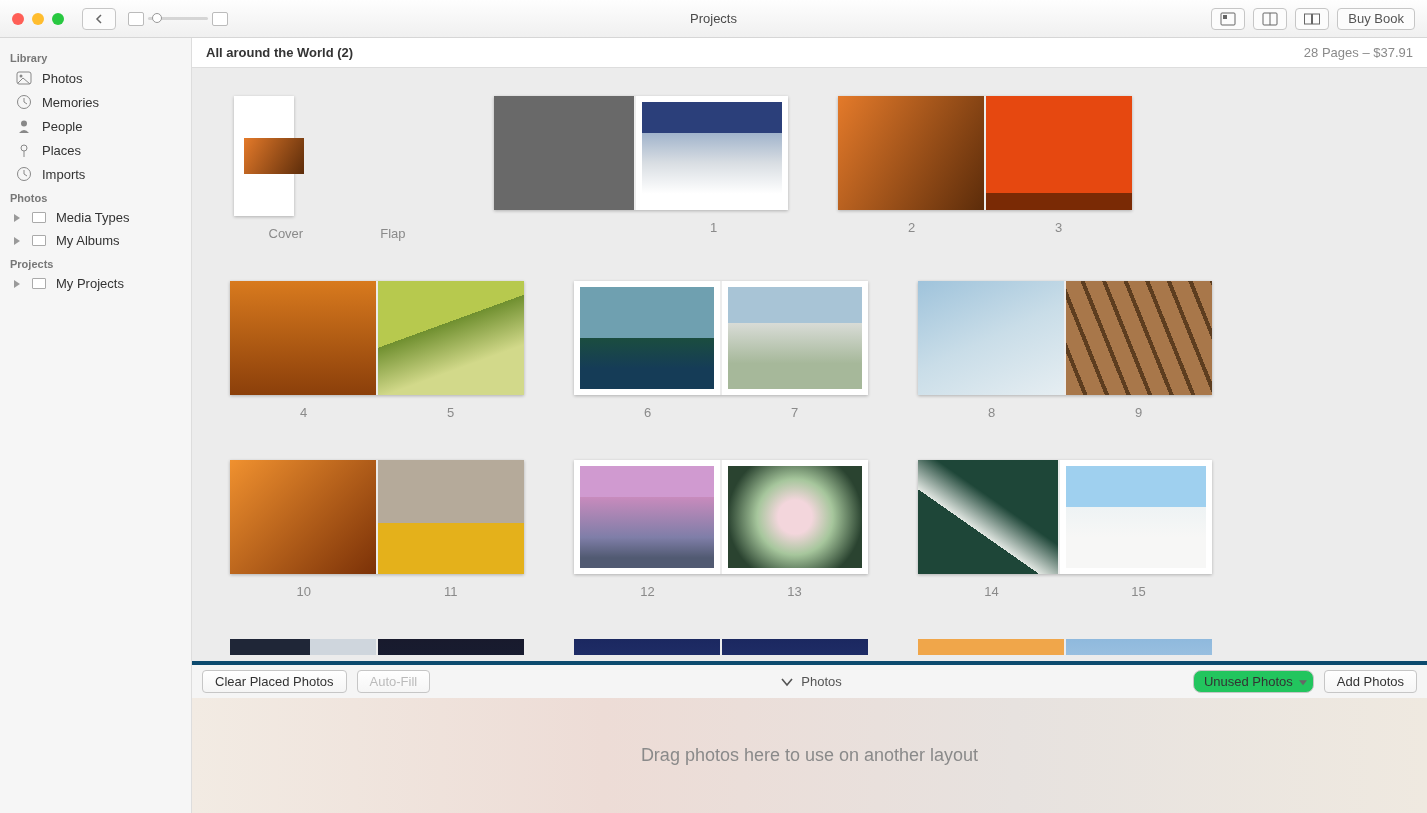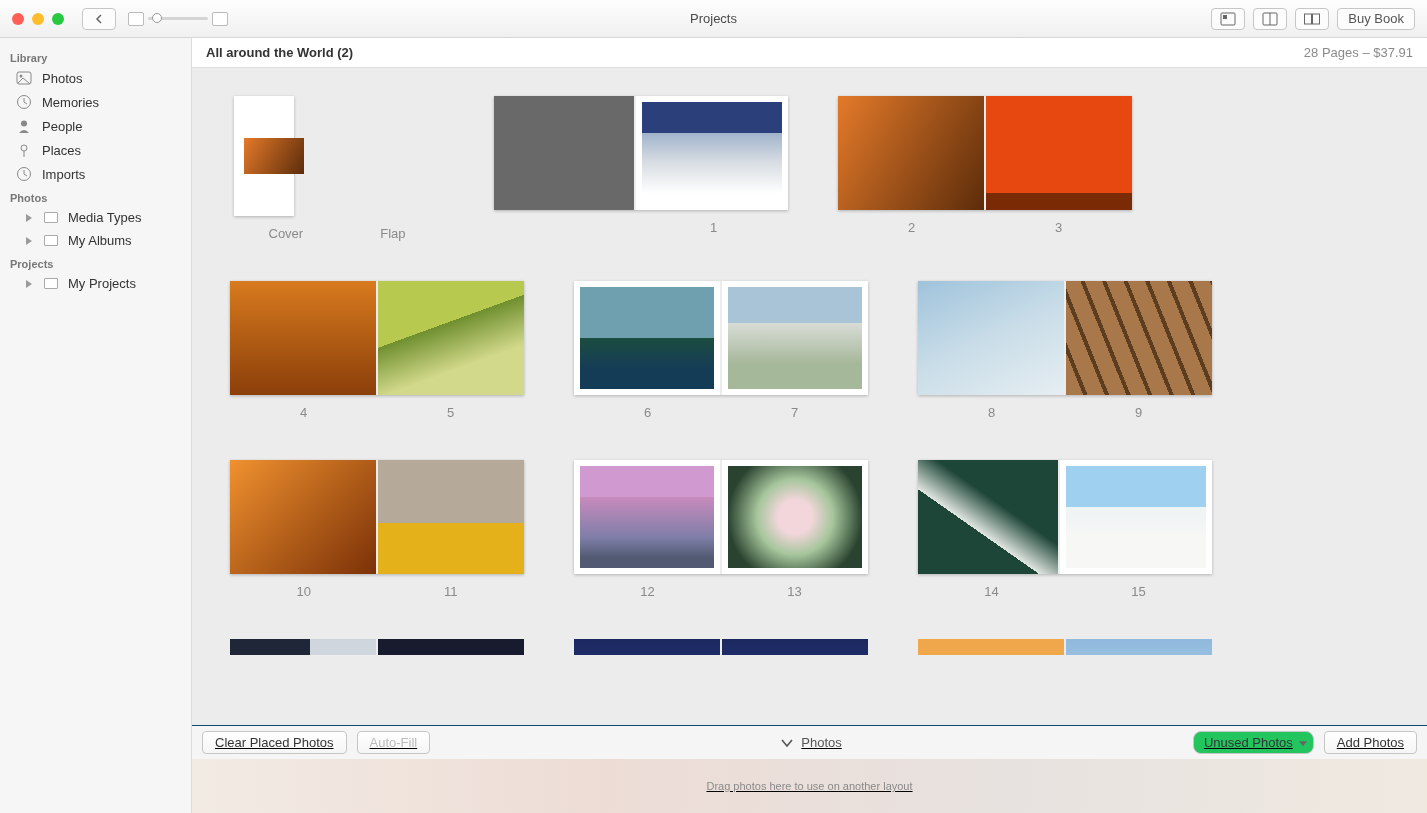--- a/index.html
+++ b/index.html
@@ -53,21 +53,21 @@
 .sidebar {
   width:192px; background:#f6f6f6; border-right:1px solid #ddd;
   padding:8px 0; overflow:auto;
 }
 .sb-section { padding:6px 10px 2px; font-size:11px; color:#777; font-weight:600; }
 .sb-item {
   display:flex; align-items:center; gap:10px; padding:4px 16px;
   color:#333; cursor:pointer;
 }
 .sb-item .sicn { width:16px; height:16px; display:flex; align-items:center; justify-content:center; color:#888; }
-.sb-item.tree { padding-left:14px;margin-left:12px; }
+.sb-item.tree { padding-left:14px; }
 .triangle {
   width:0;height:0; border-top:4px solid transparent; border-bottom:4px solid transparent;
   border-left:6px solid #9a9a9a; margin-right:2px;
 }
 .rect { width:14px; height:11px; border:1px solid #aaa; border-radius:1px; background:#fff; }
 
 
 .content { flex:1; display:flex; flex-direction:column; background:#ececec; }
 .content-head {
   height:30px; background:#fff; border-bottom:1px solid #ddd;
@@ -119,22 +119,22 @@
 .ph.angle      { background:linear-gradient(35deg,#1e4638 40%,#e2e7e2 40%,#1e4638 60%); }
 .ph.greece     { background:linear-gradient(180deg,#9fd0ef 40%,#eef3f4 40%,#f7f7f6 70%); }
 .ph.space      { background:linear-gradient(180deg,#181a2d,#15253f); }
 .ph.split50    { background:linear-gradient(90deg,#1f2637 55%,#cfd6dd 55%); }
 .ph.night      { background:linear-gradient(180deg,#1b2860,#32448c); }
 .ph.sunset     { background:linear-gradient(180deg,#f0a64a 60%,#b3641d 60%); }
 .ph.sky        { background:linear-gradient(180deg,#8fb9dd,#cfe2ef); }
 
 
 .bottom {
-  height:88px; border-top:1px solid #0c4a6e; background:#f5f5f5;
-  display:flex; flex-direction:column;text-decoration:underline;
+  height:152px; border-top:4px solid #0c4a6e; background:#f5f5f5;
+  display:flex; flex-direction:column;
 }
 .bottom .bar {
   height:33px; display:flex; align-items:center; padding:0 10px; gap:10px;
 }
 .btn {
   border:1px solid #c6c6c6; border-radius:4px; padding:3px 12px;
   background:linear-gradient(#ffffff,#f5f5f5); cursor:pointer; color:#333;
 }
 .btn.disabled { color:#bbb; cursor:default; }
 .bbar-center { flex:1; text-align:center; color:#555; display:flex; align-items:center; justify-content:center; gap:8px; }
@@ -142,21 +142,21 @@
   border:1px solid #c6c6c6; border-radius:8px; padding:3px 20px 3px 10px;
   background:#22c55e; position:relative; cursor:pointer; color:#333;
 }
 .select::after {
   content:""; position:absolute; right:6px; top:50%;
   border-left:4px solid transparent; border-right:4px solid transparent;
   border-top:5px solid #666; transform:translateY(-35%);
 }
 .tray {
   flex:1; display:flex; align-items:center; justify-content:center;
-  color:#8a8a8a; font-size:11px;
+  color:#8a8a8a; font-size:18px;
   background:linear-gradient(90deg,#f2ebe3,#eddcd6,#e7e2df,#efe9e0);
 }
 .chev { display:inline-block; transform:rotate(0deg); }
 .chev svg { display:block; }
 </style>
 </head>
 <body>
 
 <div class="titlebar">
   <div class="traffic">

